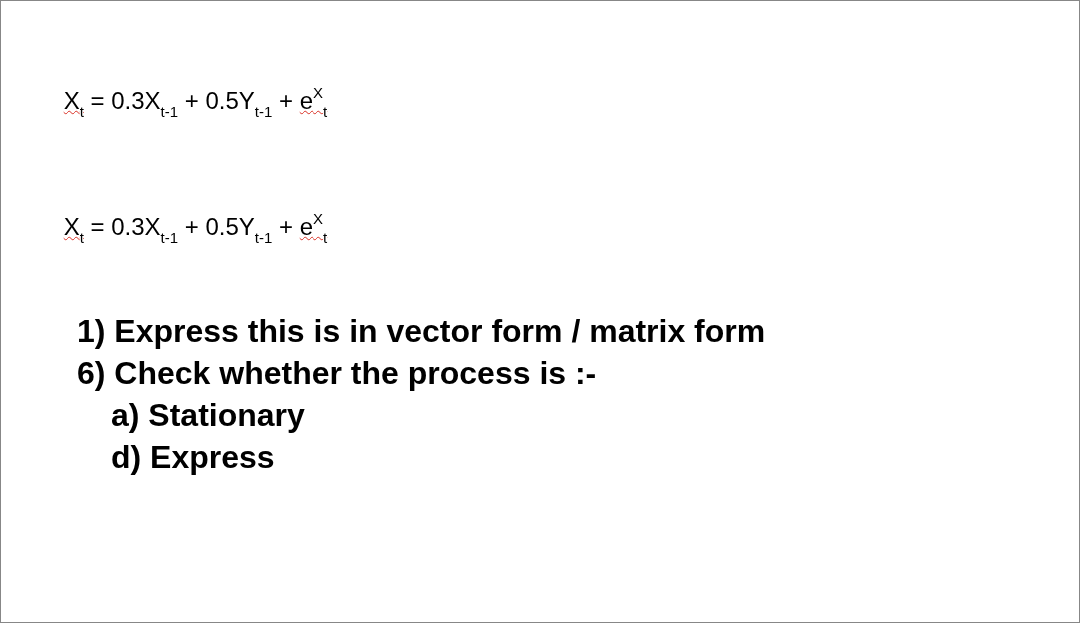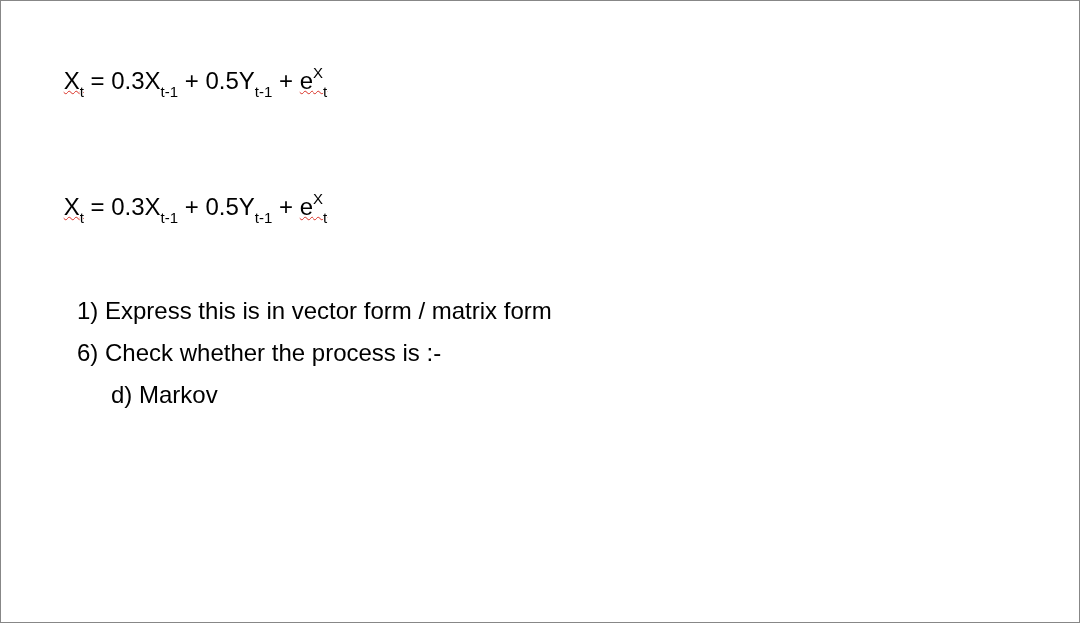--- a/index.html
+++ b/index.html
@@ -9,21 +9,21 @@
     height: 623px;
     background: #ffffff;
     font-family: Arial, Helvetica, sans-serif;
     color: #000000;
   }
   .page {
     box-sizing: border-box;
     width: 1080px;
     height: 623px;
     border: 1px solid #878787;
-    padding: 36px 0 0 36px;
+    padding: 56px 0 0 36px;
     position: relative;
   }
   .eq-line {
     font-size: 24px;
     line-height: 1.2;
     margin-bottom: 36px;
     white-space: pre;
   }
   .sub {
     font-size: 15px;
@@ -39,38 +39,40 @@
   }
   .squig {
     text-decoration-line: underline;
     text-decoration-style: wavy;
     text-decoration-color: #d93025;
     text-decoration-thickness: 1px;
   }
   .block {
     margin-top: 12px;
     margin-left: 40px;
-    font-size: 24px;
+    font-size: 32px;
     line-height: 42px;
+    font-weight: bold;
   }
   .q-item { white-space: pre; }
   .sub-item { padding-left: 34px; white-space: pre; }
 </style>
 </head>
 <body>
 
 <div class="page">
 
   <div class="eq-line">
     <span class="squig"><span>X</span><span class="sub">t</span></span><span> = 0.3X</span><span class="sub">t-1</span><span> + 0.5Y</span><span class="sub">t-1</span><span> + </span><span class="squig"><span>e</span><span class="sup">X</span><span class="sub">t</span></span>
   </div>
 
   <div class="eq-line">
     <span class="squig"><span>X</span><span class="sub">t</span></span><span> = 0.3X</span><span class="sub">t-1</span><span> + 0.5Y</span><span class="sub">t-1</span><span> + </span><span class="squig"><span>e</span><span class="sup">X</span><span class="sub">t</span></span>
   </div>
 
   <div class="block">
     <div class="q-item">1) Express this is in vector form / matrix form</div>
     <div class="q-item">6) Check whether the process is :-</div>
-    <div class="sub-item">d) Markov</div>
+    <div class="sub-item">a) Stationary</div>
+    <div class="sub-item">d) Express</div>
   </div>
 
 </div>
 
 </body></html>

